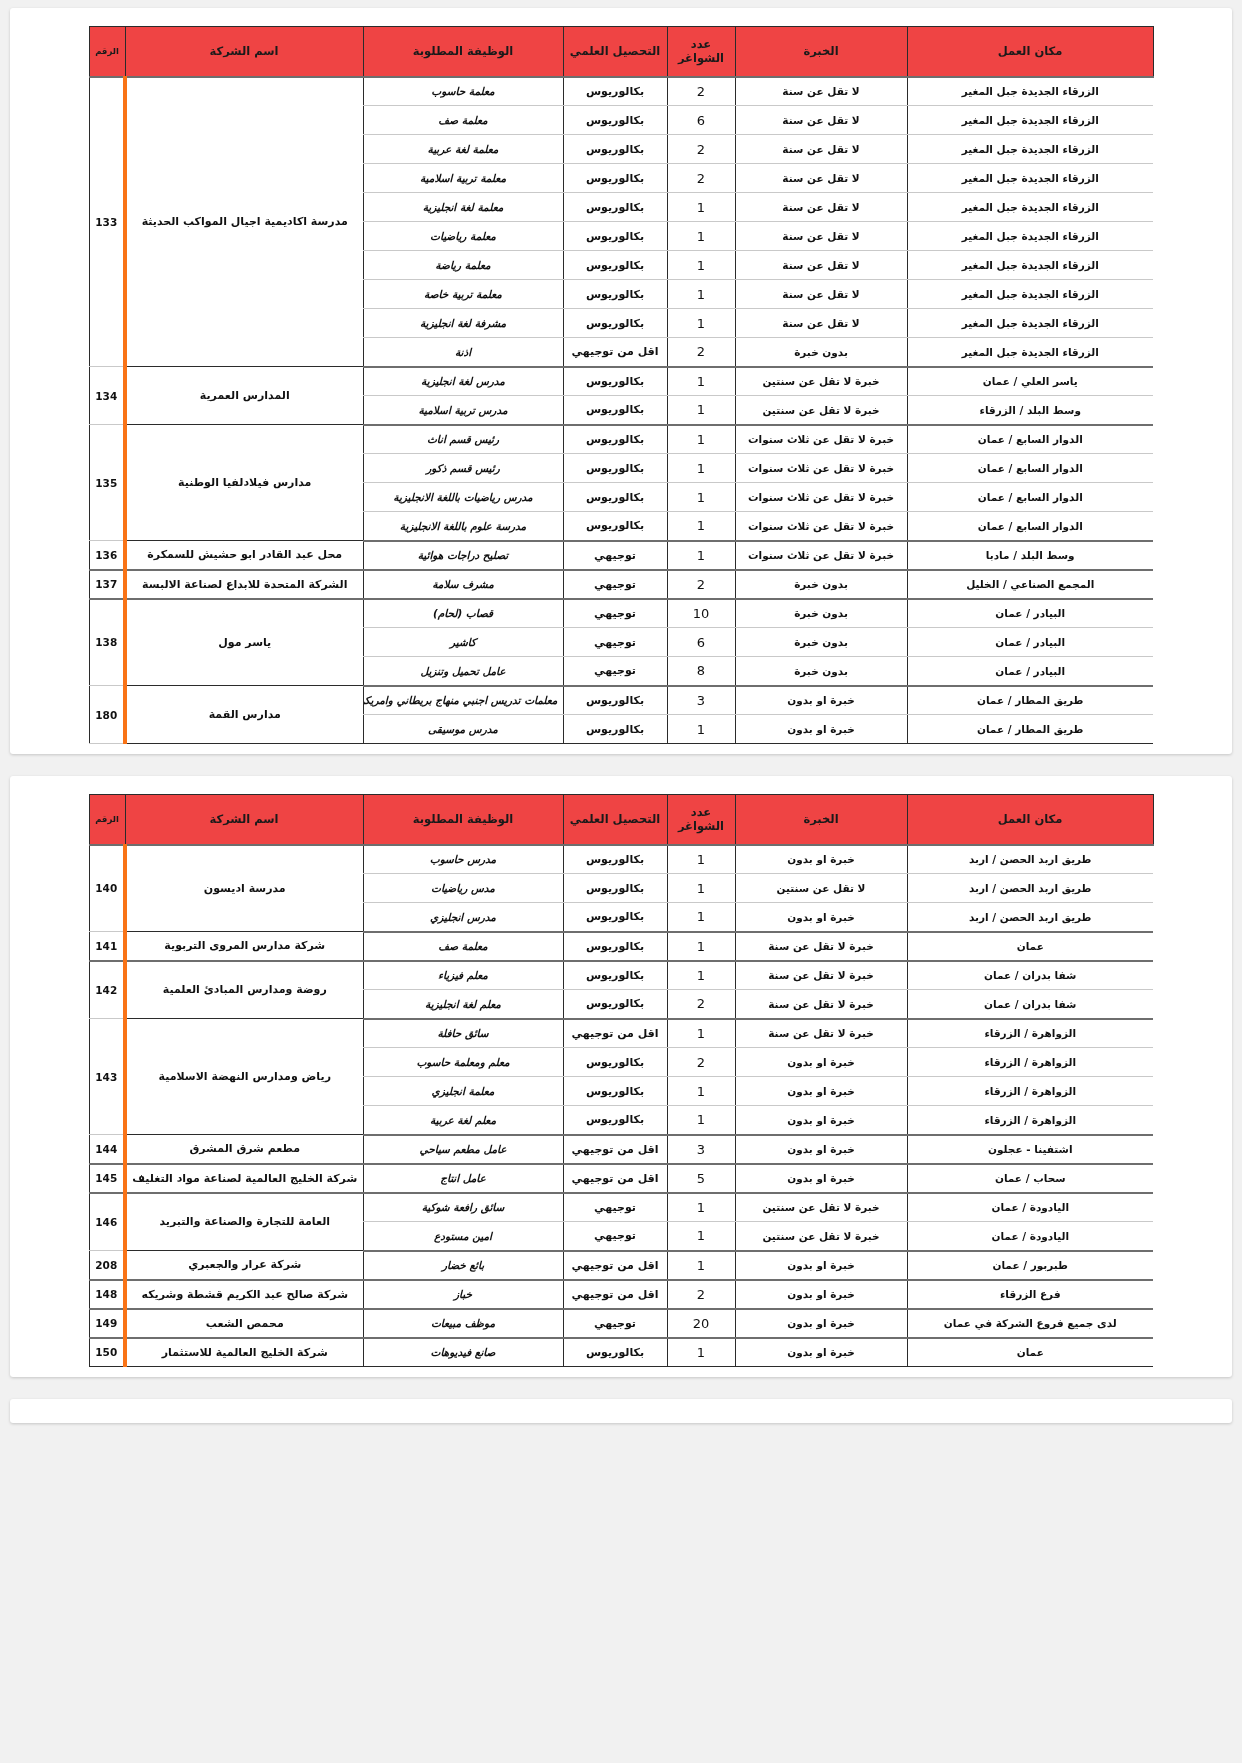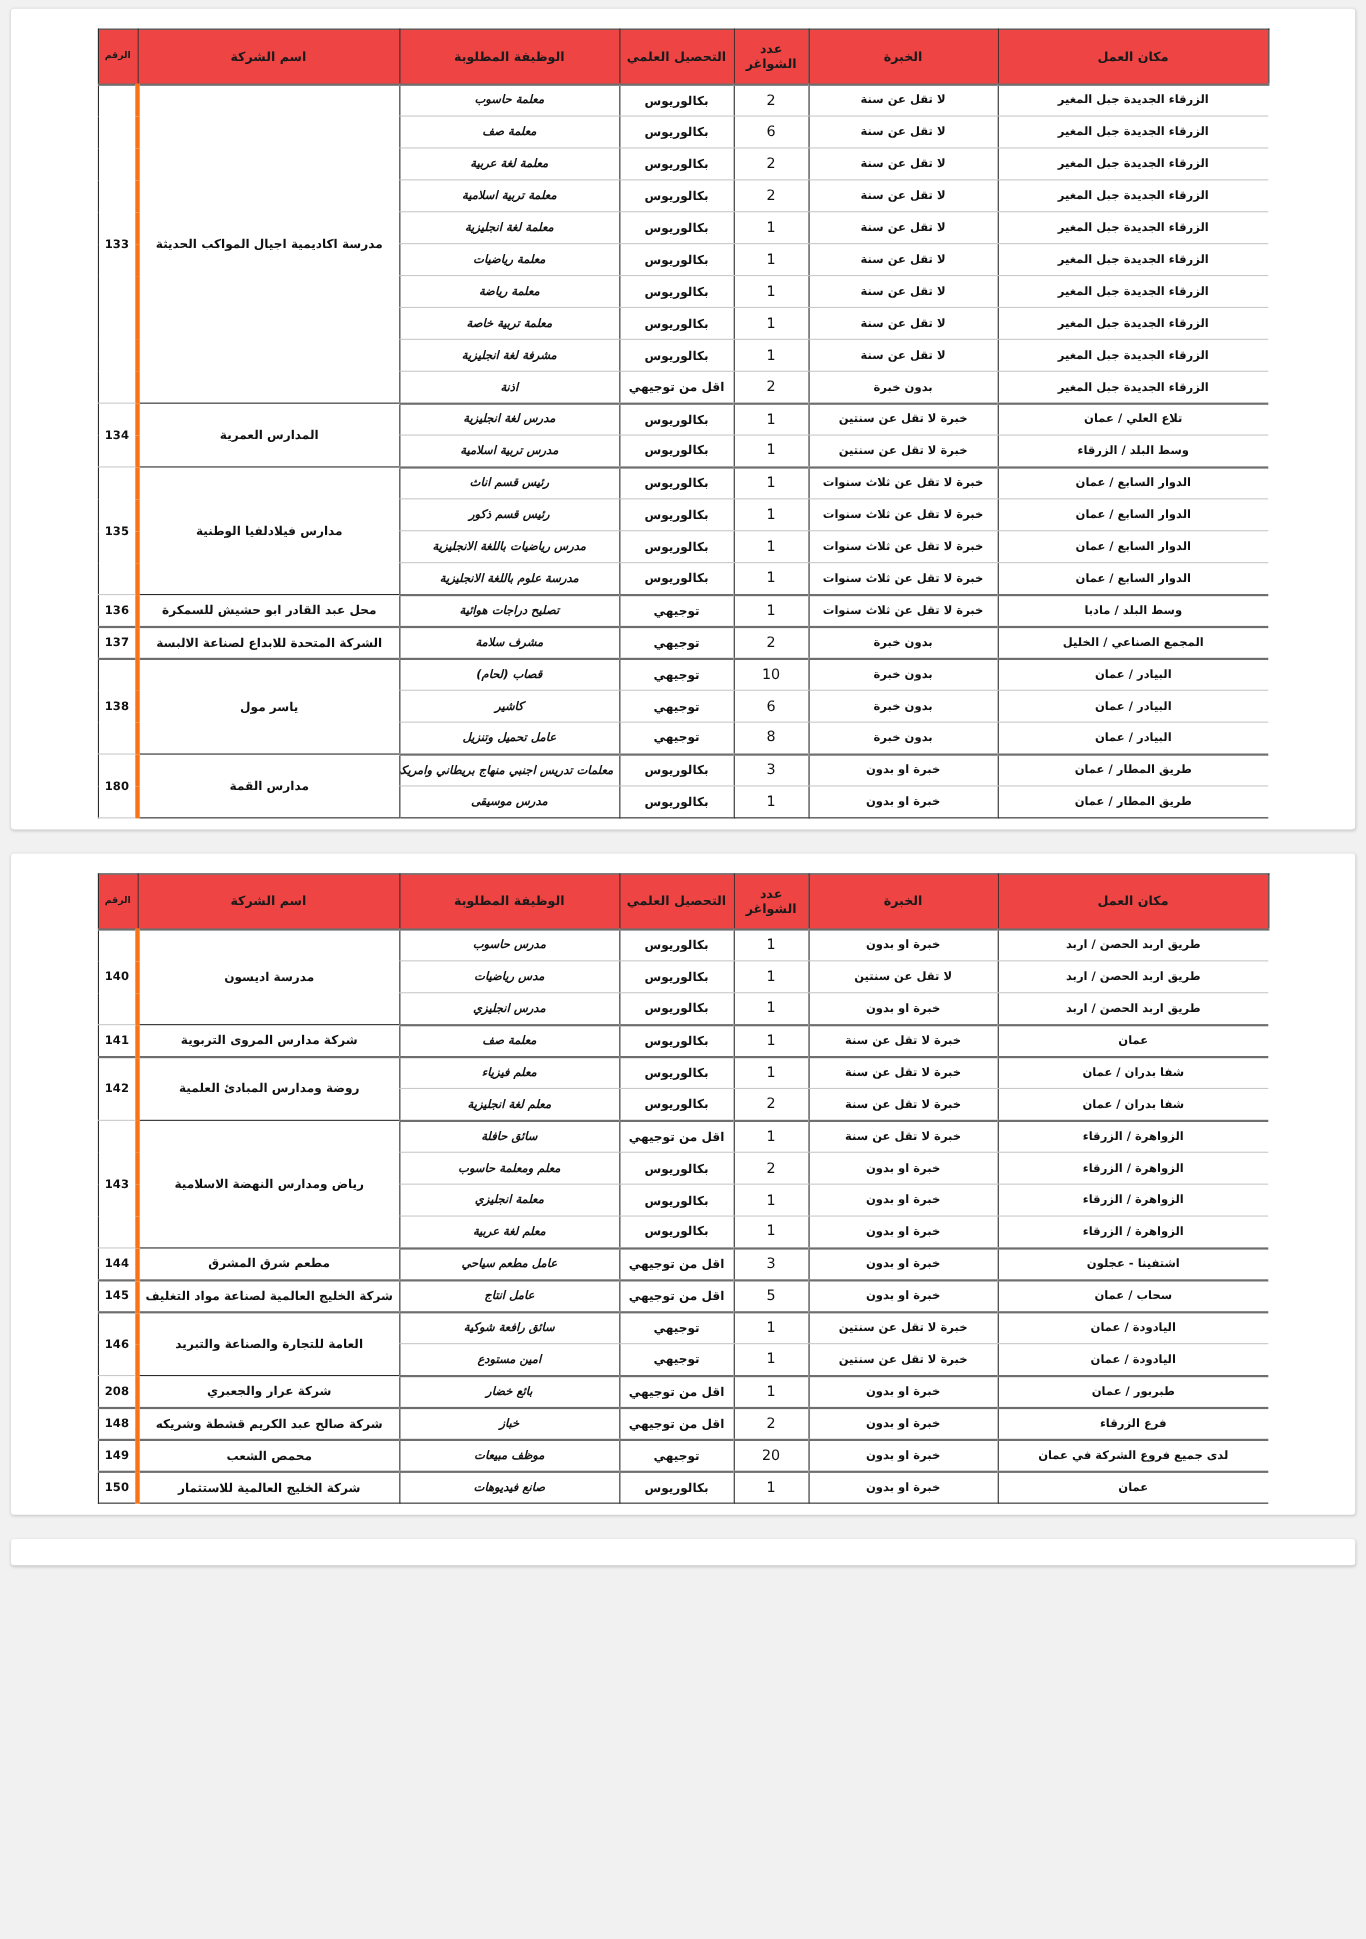--- a/index.html
+++ b/index.html
@@ -184,21 +184,21 @@
             <td class="c-job-cell v-sep">مشرفة لغة انجليزية</td>
           </tr>
           <tr class="grp-end">
             <td class="c-loc-cell2 v-sep">الزرقاء الجديدة جبل المغير</td>
             <td class="c-exp-cell v-sep">بدون خبرة</td>
             <td class="v-sep"><span class="vac-num">2</span></td>
             <td class="v-sep">اقل من توجيهي</td>
             <td class="c-job-cell v-sep">اذنة</td>
           </tr>
           <tr>
-            <td class="c-loc-cell2 v-sep">تلاع العلي / عمان</td>
+            <td class="c-loc-cell2 v-sep">ياسر العلي / عمان</td>
             <td class="c-exp-cell v-sep">خبرة لا تقل عن سنتين</td>
             <td class="v-sep"><span class="vac-num">1</span></td>
             <td class="v-sep">بكالوريوس</td>
             <td class="c-job-cell v-sep">مدرس لغة انجليزية</td>
             <td class="c-company-cell" rowspan="2">المدارس العمرية</td>
             <td class="c-num-cell" rowspan="2">134</td>
           </tr>
           <tr class="grp-end">
             <td class="c-loc-cell2 v-sep">وسط البلد / الزرقاء</td>
             <td class="c-exp-cell v-sep">خبرة لا تقل عن سنتين</td>

